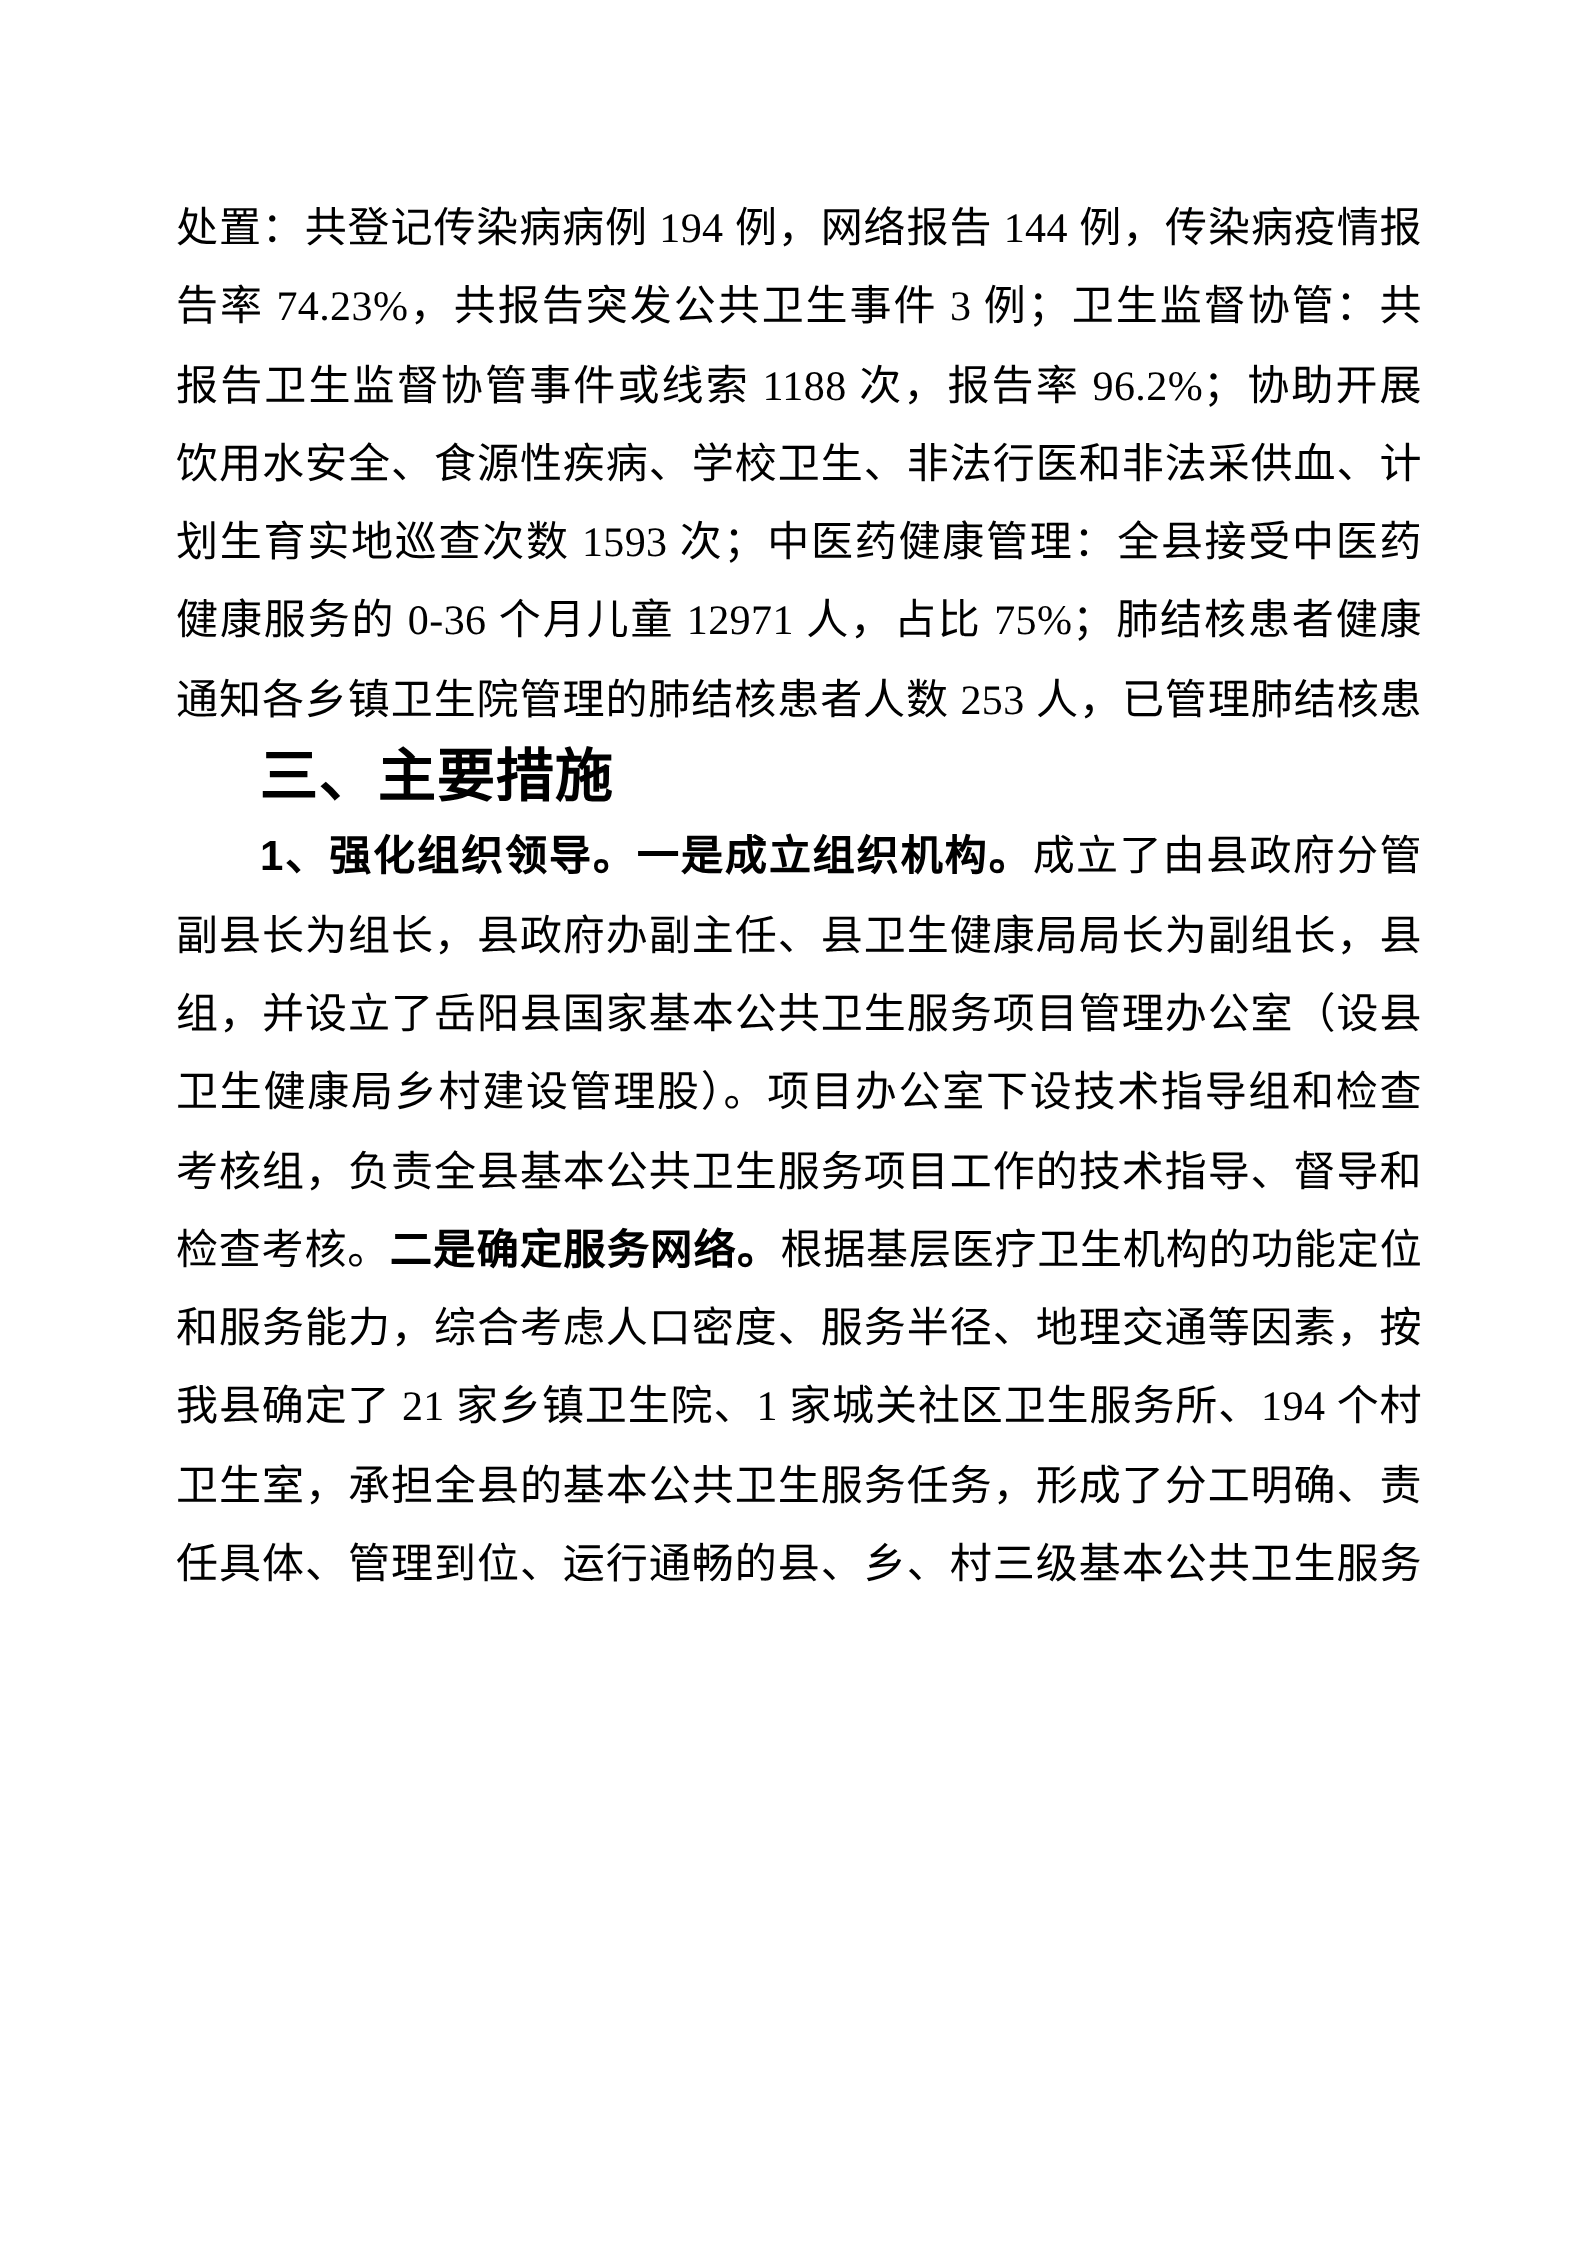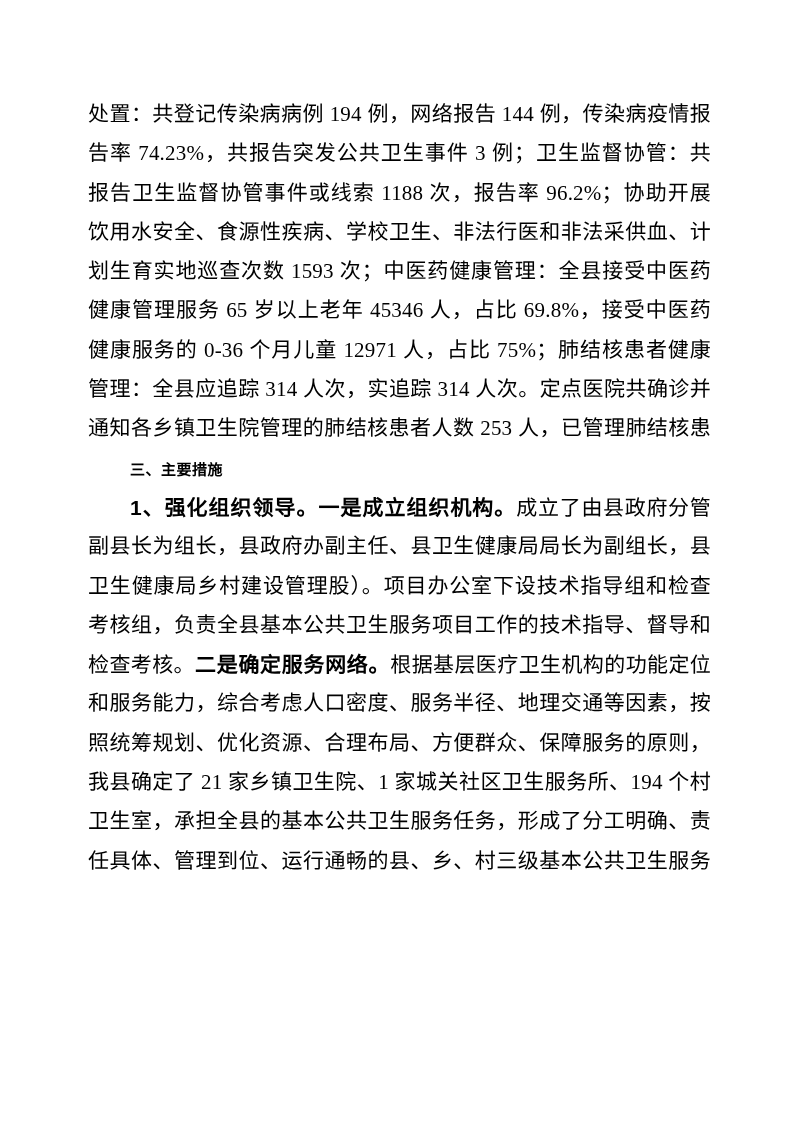--- a/index.html
+++ b/index.html
@@ -38,42 +38,40 @@
   .line.indent {
     text-indent: 2em;
   }
   .seg { font-weight: 400; margin-top: 22px; }
   .seg.bold {
     font-weight: 700;
     font-family: "Liberation Sans", "DejaVu Sans", sans-serif;
     letter-spacing: 0.5px;
   }
   .line.heading .seg.bold {
-    font-size: 15px;
+    font-size: 29px;
   }
 </style>
 </head>
 <body>
 
 <div class="page">
   <div class="text-block" id="text-block">
       <div class="line just"><span class="seg">处置：共登记传染病病例 194 例，网络报告 144 例，传染病疫情报</span></div>
       <div class="line just"><span class="seg">告率 74.23%，共报告突发公共卫生事件 3 例；卫生监督协管：共</span></div>
       <div class="line just"><span class="seg">报告卫生监督协管事件或线索 1188 次，报告率 96.2%；协助开展</span></div>
       <div class="line just"><span class="seg">饮用水安全、食源性疾病、学校卫生、非法行医和非法采供血、计</span></div>
       <div class="line just"><span class="seg">划生育实地巡查次数 1593 次；中医药健康管理：全县接受中医药</span></div>
-      <div class="line just"><span class="seg">健康管理服务 65 岁以上老年 45346 人，占比 69.8%，接受中医药</span></div>
       <div class="line just"><span class="seg">健康服务的 0-36 个月儿童 12971 人，占比 75%；肺结核患者健康</span></div>
-      <div class="line just"><span class="seg">管理：全县应追踪 314 人次，实追踪 314 人次。定点医院共确诊并</span></div>
       <div class="line just"><span class="seg">通知各乡镇卫生院管理的肺结核患者人数 253 人，已管理肺结核患</span></div>
       <div class="line indent heading"><span class="seg bold">三、主要措施</span></div>
       <div class="line just indent"><span class="seg bold">1、强化组织领导。一是成立组织机构。</span><span class="seg">成立了由县政府分管</span></div>
       <div class="line just"><span class="seg">副县长为组长，县政府办副主任、县卫生健康局局长为副组长，县</span></div>
+      <div class="line just"><span class="seg">组，并设立了岳阳县国家基本公共卫生服务项目管理办公室（设县</span></div>
       <div class="line just"><span class="seg">卫生健康局乡村建设管理股）。项目办公室下设技术指导组和检查</span></div>
       <div class="line just"><span class="seg">考核组，负责全县基本公共卫生服务项目工作的技术指导、督导和</span></div>
       <div class="line just"><span class="seg">检查考核。</span><span class="seg bold">二是确定服务网络。</span><span class="seg">根据基层医疗卫生机构的功能定位</span></div>
       <div class="line just"><span class="seg">和服务能力，综合考虑人口密度、服务半径、地理交通等因素，按</span></div>
-      <div class="line just"><span class="seg">照统筹规划、优化资源、合理布局、方便群众、保障服务的原则，</span></div>
       <div class="line just"><span class="seg">我县确定了 21 家乡镇卫生院、1 家城关社区卫生服务所、194 个村</span></div>
       <div class="line just"><span class="seg">卫生室，承担全县的基本公共卫生服务任务，形成了分工明确、责</span></div>
       <div class="line just"><span class="seg">任具体、管理到位、运行通畅的县、乡、村三级基本公共卫生服务</span></div>
     </div>
 </div>
 
 </body></html>

